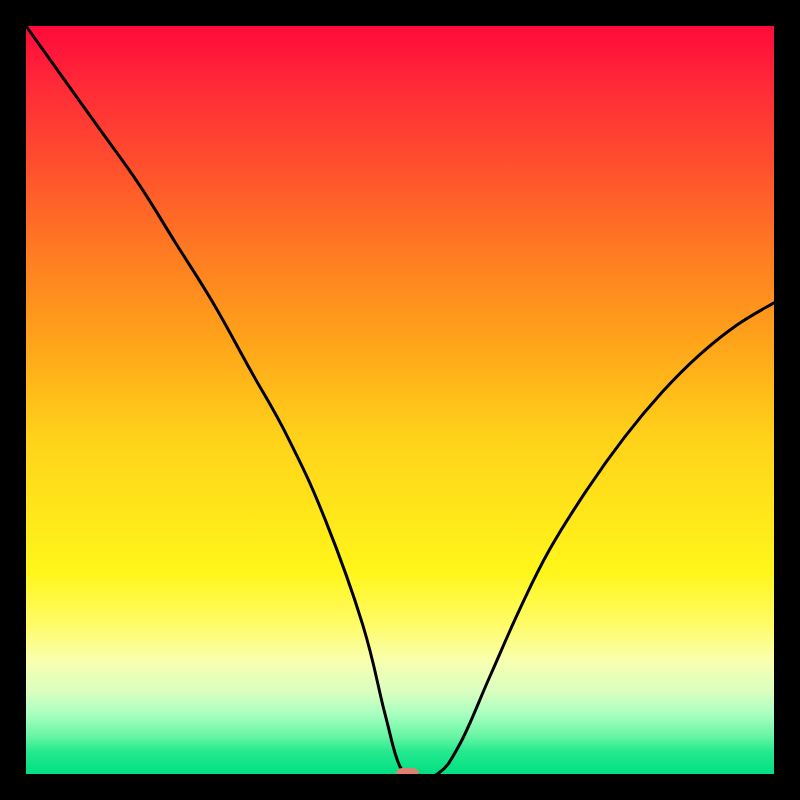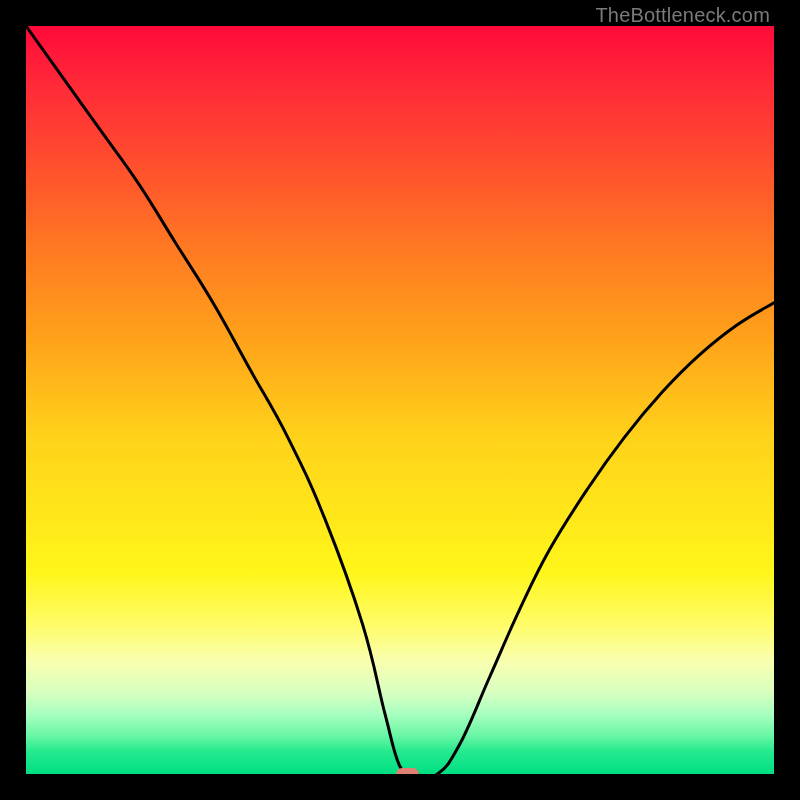--- a/index.html
+++ b/index.html
@@ -66,21 +66,20 @@
     position: absolute;
     background: #de8173;
     border-radius: 6px;
   }
 </style>
 </head>
 <body>
 
 <div class="chart-container">
 
-  <div class="attribution">TheBottleneck.com</div>
 
   <div class="plot-area">
     <div class="gradient-bg"></div>
 
     <svg class="curve-svg" viewBox="0 0 748 748" preserveAspectRatio="none">
       <path id="curve-path" fill="none" stroke="#000" stroke-width="3" stroke-linejoin="round" stroke-linecap="round" d="M 0.00 0.00 C 7.48 10.47, 22.44 31.42, 37.40 52.36 C 52.36 73.30, 59.84 83.78, 74.80 104.72 C 89.76 125.66, 97.24 134.64, 112.20 157.08 C 127.16 179.52, 134.64 192.98, 149.60 216.92 C 164.56 240.86, 172.04 251.33, 187.00 276.76 C 201.96 302.19, 209.44 317.15, 224.40 344.08 C 239.36 371.01, 246.84 381.48, 261.80 411.40 C 276.76 441.32, 284.24 456.28, 299.20 493.68 C 314.16 531.08, 324.63 559.50, 336.60 598.40 C 348.57 637.30, 351.56 659.74, 359.04 688.16 C 366.52 716.58, 368.02 728.55, 374.00 740.52 C 379.98 752.49, 381.48 746.50, 388.96 748.00 C 396.44 749.50, 402.42 753.98, 411.40 748.00 C 420.38 742.02, 423.37 737.53, 433.84 718.08 C 444.31 698.63, 451.79 677.69, 463.76 650.76 C 475.73 623.83, 481.71 608.87, 493.68 583.44 C 505.65 558.01, 510.14 547.54, 523.60 523.60 C 537.06 499.66, 546.04 486.20, 561.00 463.76 C 575.96 441.32, 583.44 430.85, 598.40 411.40 C 613.36 391.95, 620.84 382.98, 635.80 366.52 C 650.76 350.06, 658.24 342.58, 673.20 329.12 C 688.16 315.66, 695.64 309.67, 710.60 299.20 C 725.56 288.73, 740.52 281.25, 748.00 276.76"></path>
     </svg>
 
     <div id="marker" class="marker" style="width: 23.936px; height: 11.968px; left: 369.512px; top: 742.016px; background: rgb(222, 129, 115);"></div>
   </div>

